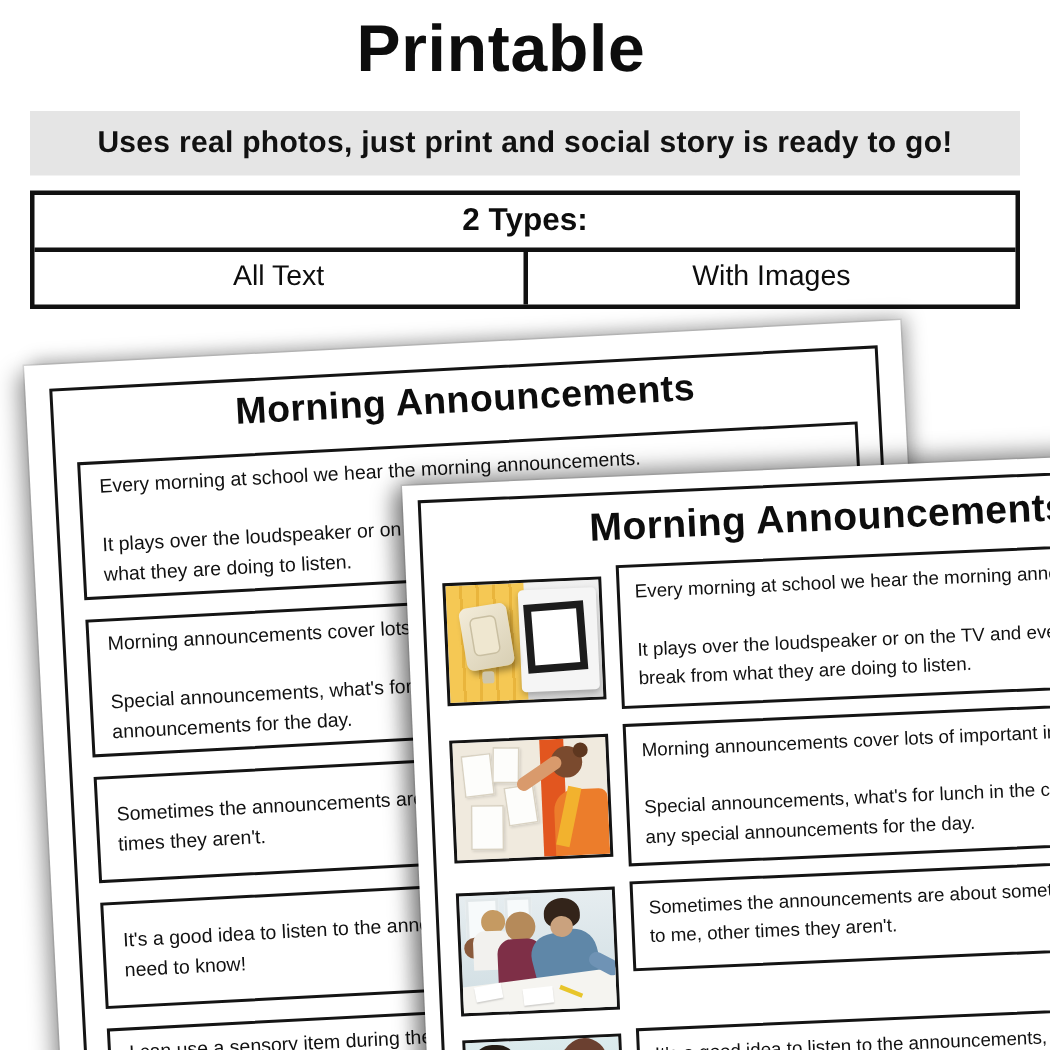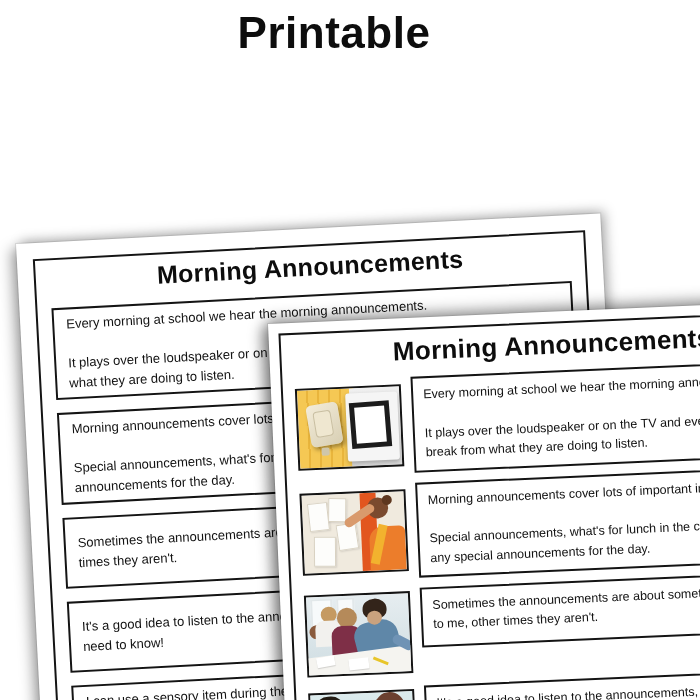--- a/index.html
+++ b/index.html
@@ -166,21 +166,29 @@
     border-radius:45% 45% 30% 30%; background:#241c14; }
   .ph4-hair3 { position:absolute; right:8px; top:0px; width:30px; height:30px;
     border-radius:50%; background:#6b4030; box-shadow:-4px 4px 0 #7d4e38; }
 </style>
 </head>
 <body>
 
 <div class="stage">
 
   <div class="main-title">Printable</div>
-
+  <div class="banner">Uses real photos, just print and social story is ready to go!</div>
+
+  <div class="types-table">
+    <div class="tt-header">2 Types:</div>
+    <div class="tt-row">
+      <div class="tt-cell">All Text</div>
+      <div class="tt-cell">With Images</div>
+    </div>
+  </div>
 
   <div class="paper paper-left">
     <div class="page-frame-left">
       <div class="paper-title-left">Morning Announcements</div>
       <div class="tbox">Every morning at school we hear the morning announcements.
 
 It plays over the loudspeaker or on the TV and everyone takes a break from
 what they are doing to listen.</div>
       <div class="tbox">Morning announcements cover lots of important information.
 

